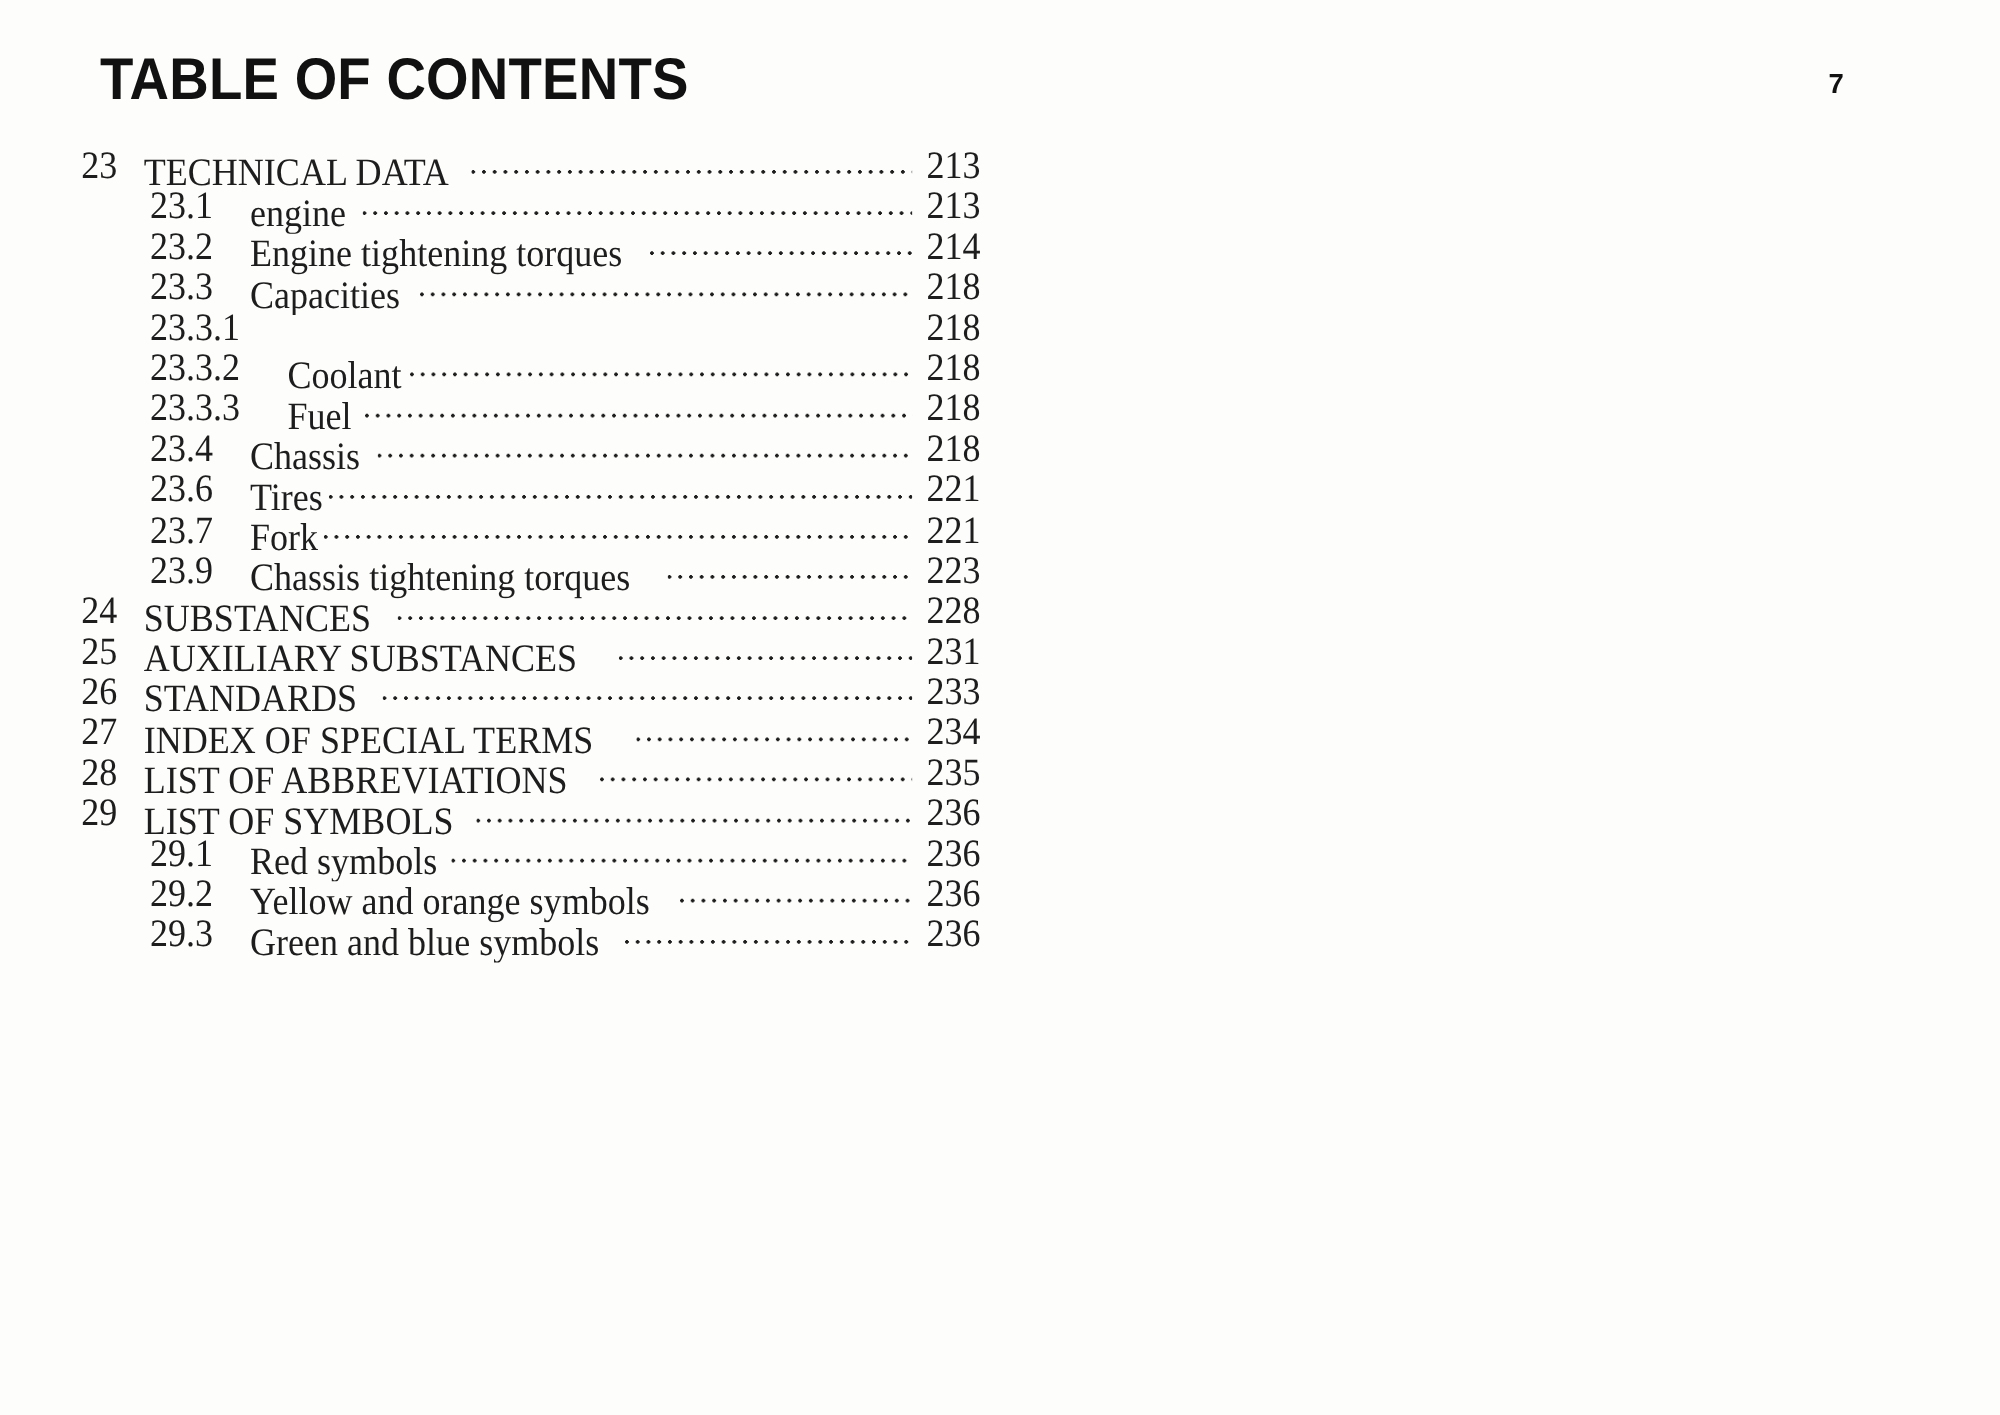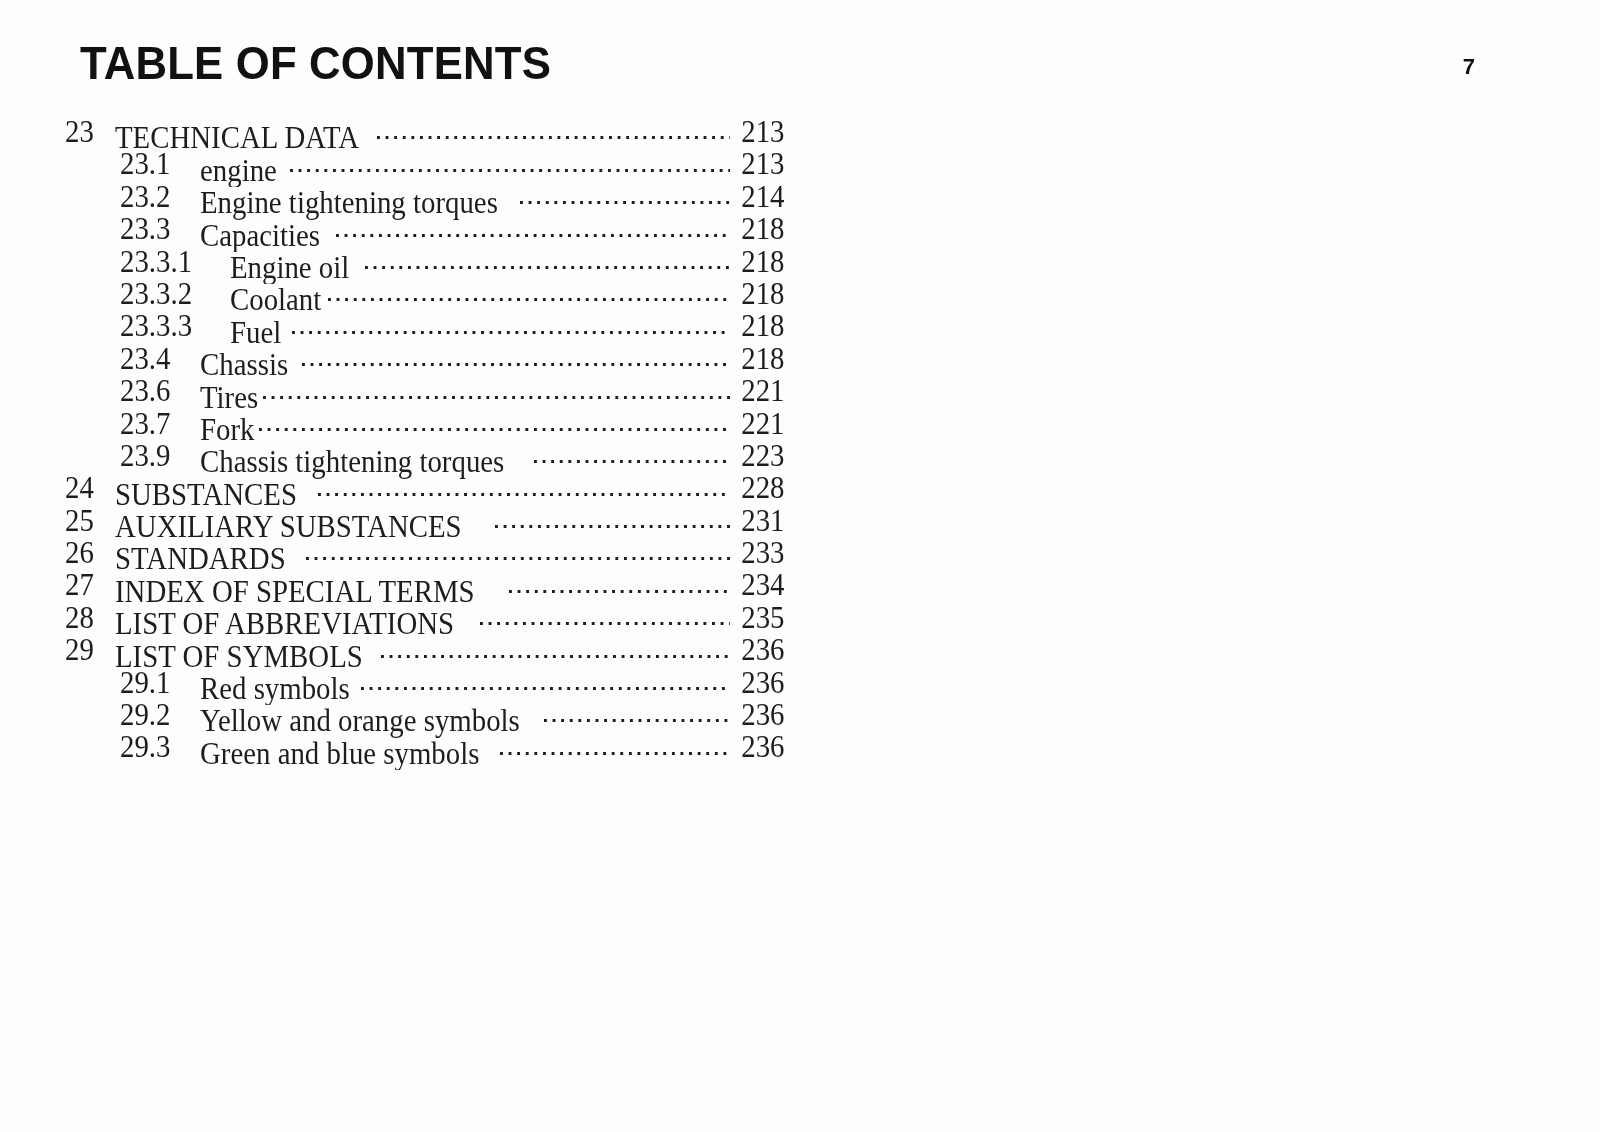--- a/index.html
+++ b/index.html
@@ -193,25 +193,20 @@
         <span class="toc-num">23.3</span>
         <span class="toc-main">
           <span class="toc-label">Capacities</span>
           <span class="toc-gap"></span>
           <span class="toc-leader"></span>
         </span>
         <span class="toc-page">218</span>
       </div>
       <div class="toc-row lvl3 gap">
         <span class="toc-num">23.3.1</span>
-        <span class="toc-main">
-          <span class="toc-label">Engine oil</span>
-          <span class="toc-gap"></span>
-          <span class="toc-leader"></span>
-        </span>
         <span class="toc-page">218</span>
       </div>
       <div class="toc-row lvl3">
         <span class="toc-num">23.3.2</span>
         <span class="toc-main">
           <span class="toc-label">Coolant</span>
           <span class="toc-gap"></span>
           <span class="toc-leader"></span>
         </span>
         <span class="toc-page">218</span>

